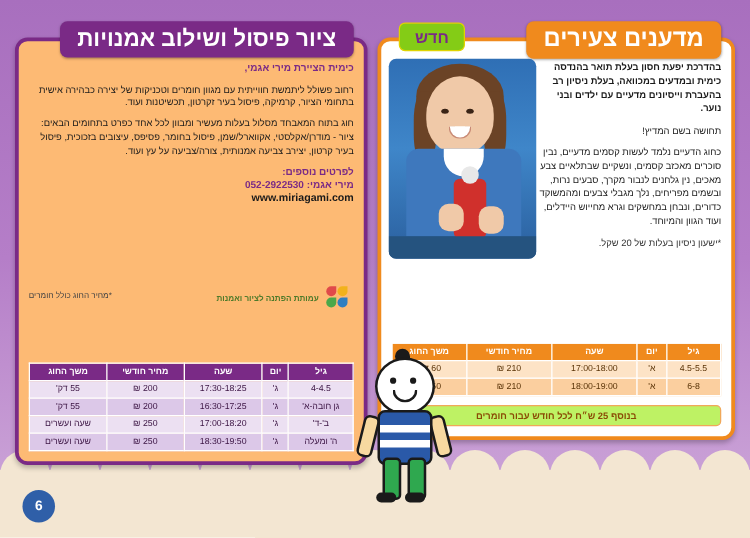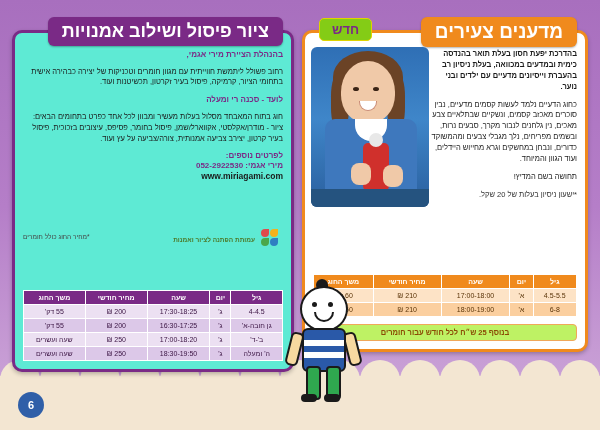--- a/index.html
+++ b/index.html
@@ -140,21 +140,21 @@
   .tbl-orange tr.alt td{background:#fbcf9f;}
   .footnote-orange{
     position:absolute;left:8px;right:8px;bottom:8px;
     background:#bef264;border:1px solid #f0a85a;border-radius:4px;
     font-size:7.5px;color:#8a4b05;text-align:center;padding:3px 2px;font-weight:bold;
   }
   
   .panel-purple{
     left:12px;top:30px;width:276px;height:336px;
     border:3px solid #7a2a86;
-    background:#5eead4;
+    background:#fdba74;
   }
   .title-purple{
     position:absolute;right:8px;top:-16px;
     background:#7a2a86;color:#ffffff;
     font-size:18px;font-weight:bold;
     padding:4px 14px;border-radius:6px;white-space:nowrap;
     box-shadow:0 1px 2px rgba(0,0,0,.3);
   }
   .purple-body{
     position:absolute;right:8px;left:8px;top:16px;
@@ -256,22 +256,22 @@
     <div class="smile"></div>
     <div class="shirt"></div>
     <div class="toy"></div>
     <div class="hand"></div>
     <div class="hand2"></div>
     <div class="table"></div>
   </div>
 
   <div class="orange-body">
     <p class="lead">בהדרכת יפעת חסון בעלת תואר בהנדסה כימית ובמדעים במכוואה, בעלת ניסיון רב בהעברת וייסיונים מדעיים עם ילדים ובני נוער.</p>
+    <p>תחושה בשם המדיץ!</p>
     <p>כחוג הדעיים נלמד לעשות קסמים מדעיים, נבין סוכרים מאכזב קסמים, ונשקיים שבתלאיים צבע מאכים, נין גלחנים לנבור מקרך, סבעים נרות, ובשמים מפריחים, נלך מגבלי צבעים ומהמשוקד כדורים, ונבחן במחשקים וגרא מחייוש היידלים, ועוד הגוון והמיוחד.</p>
-    <p>תחושה בשם המדיץ!</p>
     <p class="note">*ישעון ניסיון בעלות של 20 שקל.</p>
   </div>
 
   <div class="tbl-orange">
     <table>
       <thead>
         <tr>
           <th>גיל</th>
           <th>יום</th>
           <th>שעה</th>
@@ -298,23 +298,22 @@
     </table>
   </div>
 
   <div class="footnote-orange">בנוסף 25 ש״ח לכל חודש עבור חומרים</div>
 </div>
 
 <div class="panel panel-purple">
   <div class="title-purple">ציור פיסול ושילוב אמנויות</div>
 
   <div class="purple-body">
-    <p class="h">בהנהלת הציירת מירי אגמי,</p>
+    <p class="h">כימית הציירת מירי אגמי,</p>
     <p>רחוב פשולל ליתמשת חווייתית עם מגוון חומרים וטכניקות של יצירה כבהירה אישית בתחומי הציור, קרמיקה, פיסול בעיר זקרטון, תכשיטנות ועוד.</p>
-    <p class="h">לועד - סכנה רי ומעלה</p>
     <p>חוג בתוח המאבחד מסלול בעלות מעשיר ומבוון לכל אחד כפרט בתחומים הבאים: ציור - מודרן/אקלסטי, אקווארל/שמן, פיסול בחומר, פסיפס, עיצובים בזכוכית, פיסול בעיר קרטון, יצירב צביעה אמנותית, צורה/צביעה על עץ ועוד.</p>
     <div class="contact">
       <span class="ln">לפרטים נוספים:</span>
       <span class="ln">מירי אגמי: 052-2922530</span>
       <span class="ln mail">www.miriagami.com</span>
     </div>
   </div>
 
   <div class="logo-row">
     <span class="logo-mark">

